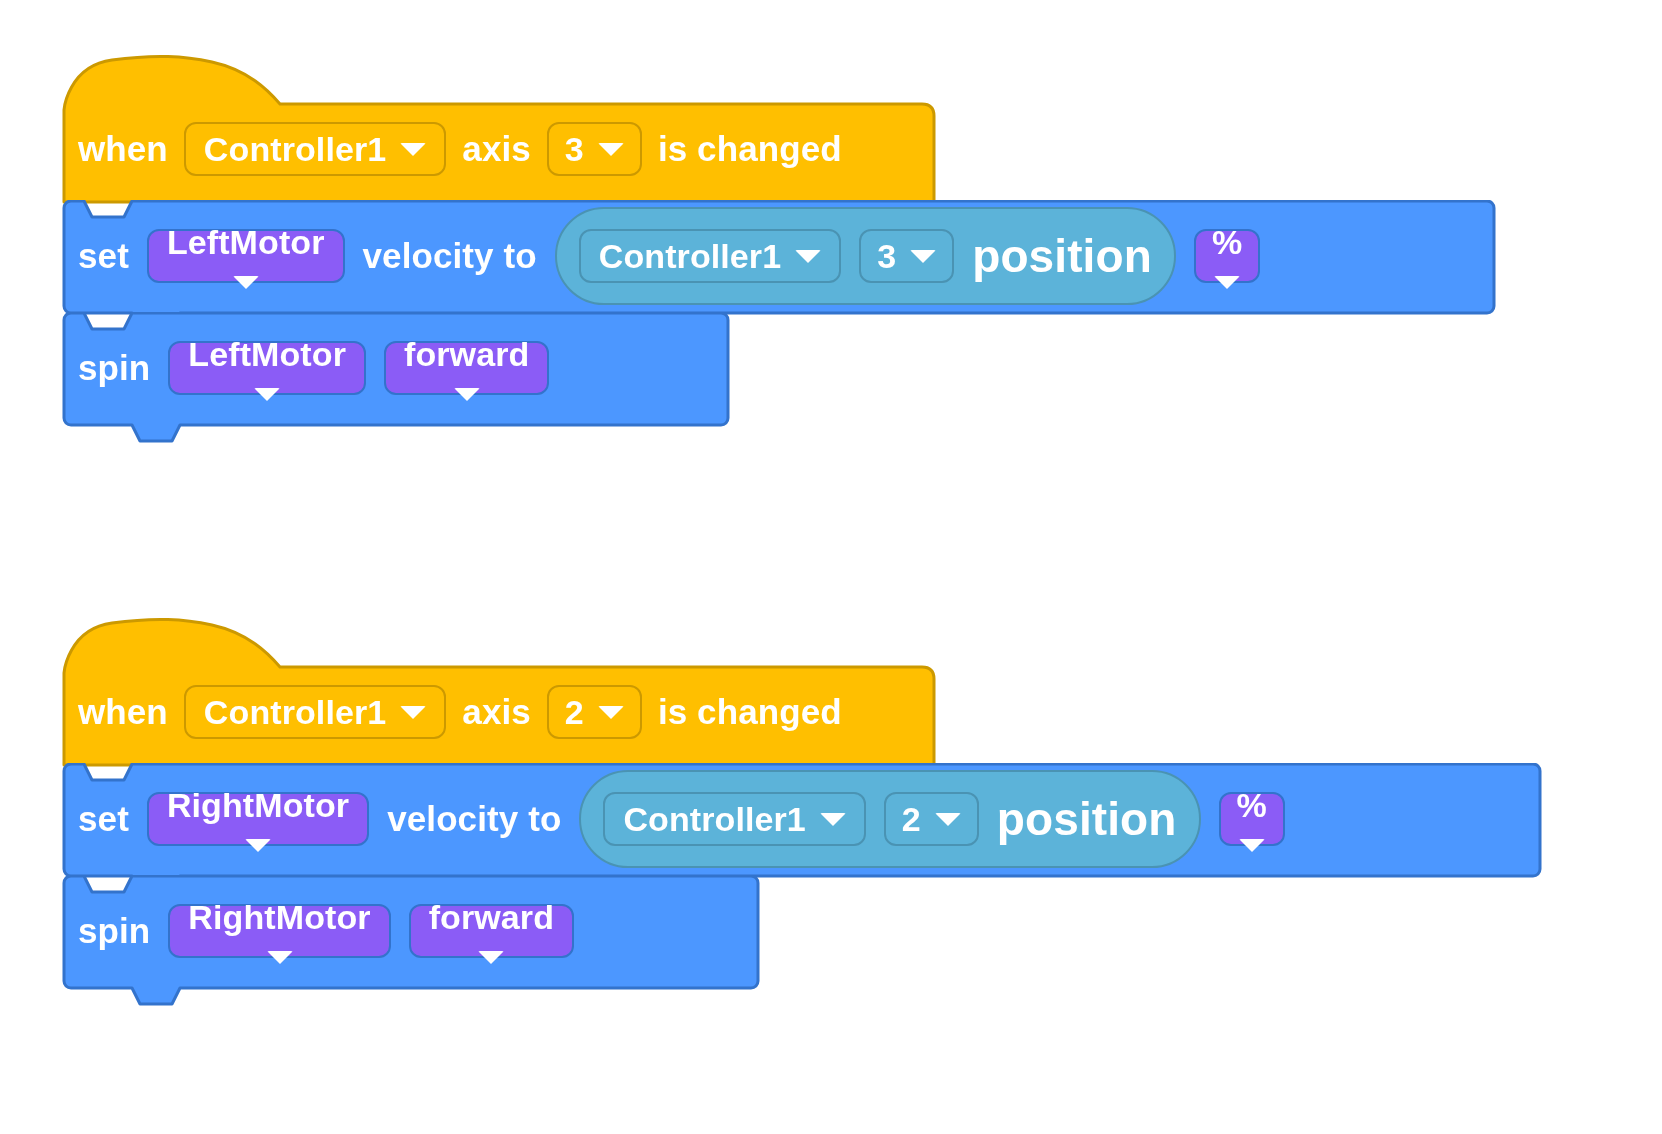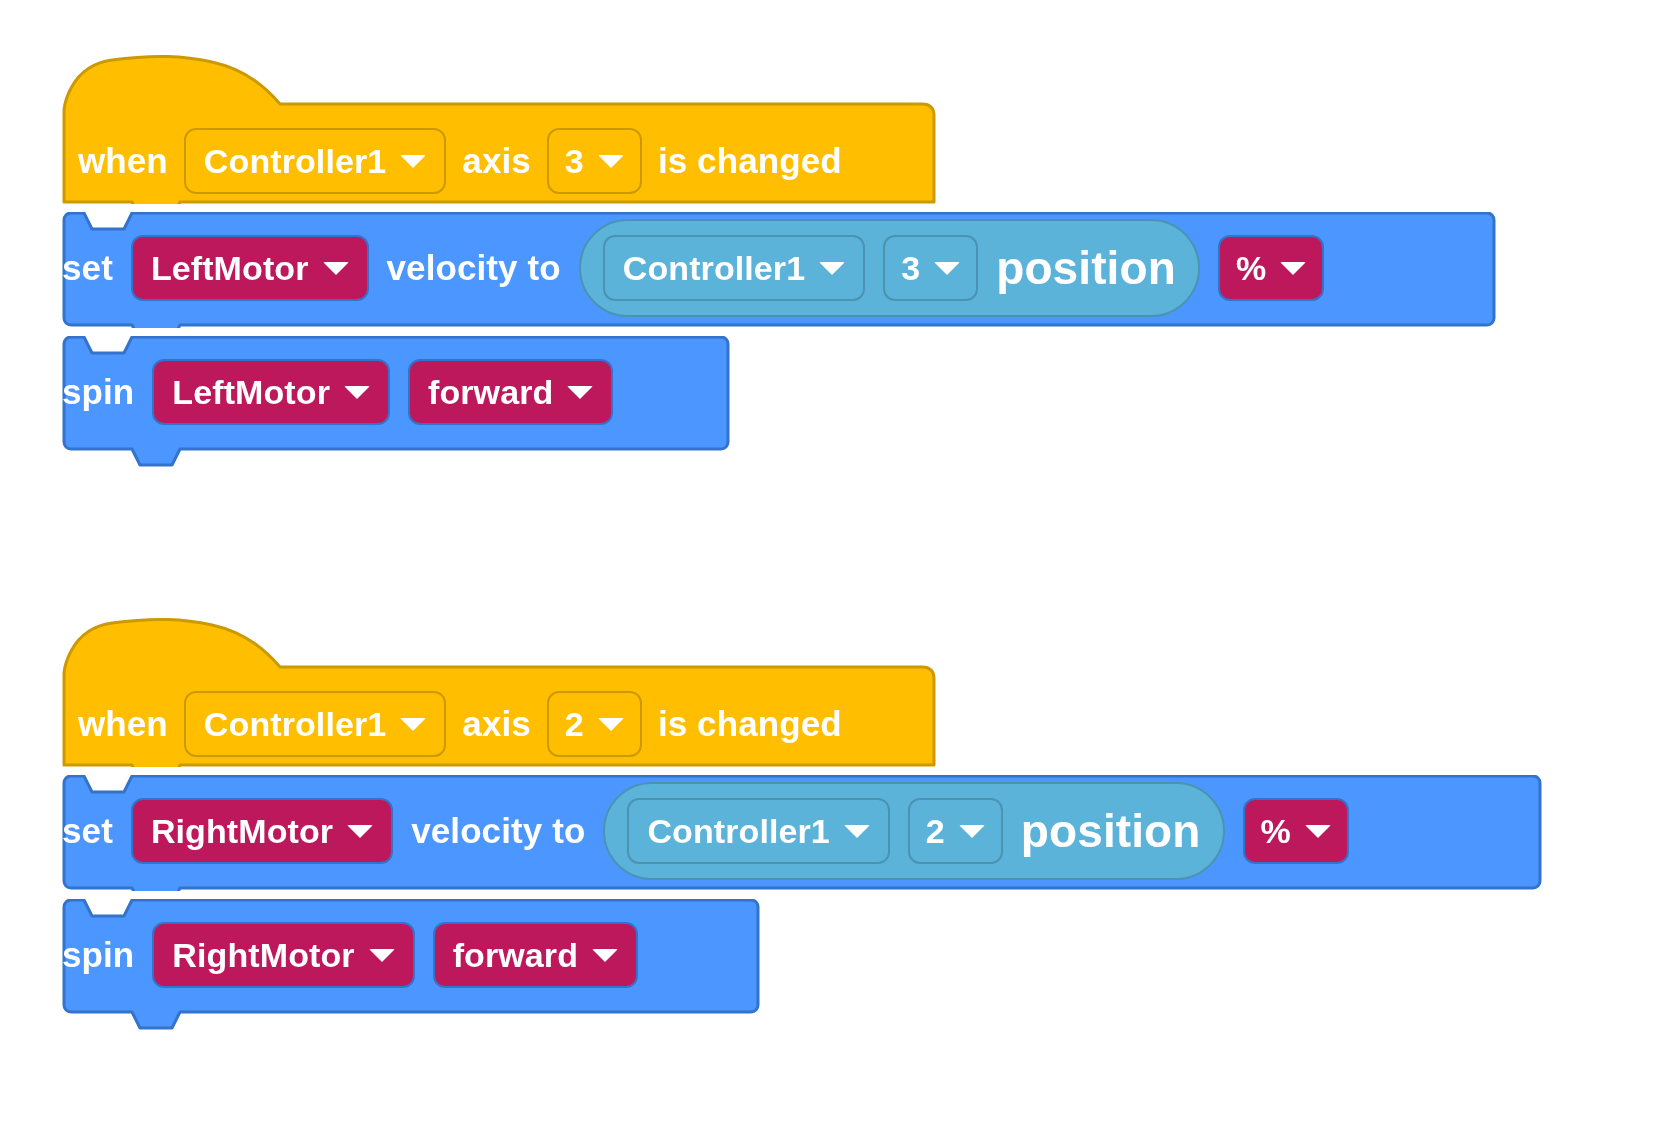--- a/index.html
+++ b/index.html
@@ -42,48 +42,49 @@
     height: 152px;
   }
   .hat-svg {
     position: absolute;
     left: 0;
     top: 0;
   }
   .hat-content {
     position: absolute;
     left: 0;
-    top: 65px;
+    top: 53px;
     height: 96px;
     display: flex;
     align-items: center;
     padding-left: 16px;
     gap: 16px;
   }
   .hat-content .block-label { font-size: 35px; }
 
   .field {
     display: inline-flex;
     align-items: center;
     justify-content: center;
     gap: 14px;
     box-sizing: border-box;
     border-radius: 12px;
-    height: 66px;
+    height: 54px;
     padding: 0 18px;
   }
   .field .field-label { font-size: 34px; }
 
   .field--hat {
     background: #FFBF00;
     border: 2px solid #CC9900;
   }
   .field--stack {
-    background: #be185d;
+    background: #8b5cf6;
     border: 2px solid #3373CC;
+    flex-direction: column;
   }
   .field--reporter {
     background: #5CB3D9;
     border: 2px solid #4A93B3;
   }
 
   .field--narrow { padding: 0 16px; }
 
   .dd-arrow {
     width: 0;
@@ -102,22 +103,22 @@
   .stack-svg {
     position: absolute;
     left: 0;
     top: 0;
   }
   .stack-content {
     position: relative;
     height: 112px;
     display: flex;
     align-items: center;
+    padding-left: 16px;
     gap: 18px;
-    margin-top: 12px;
   }
   .stack-content .block-label { font-size: 35px; }
 
   
   .reporter {
     position: relative;
     display: inline-flex;
     align-items: center;
     gap: 18px;
     height: 98px;

